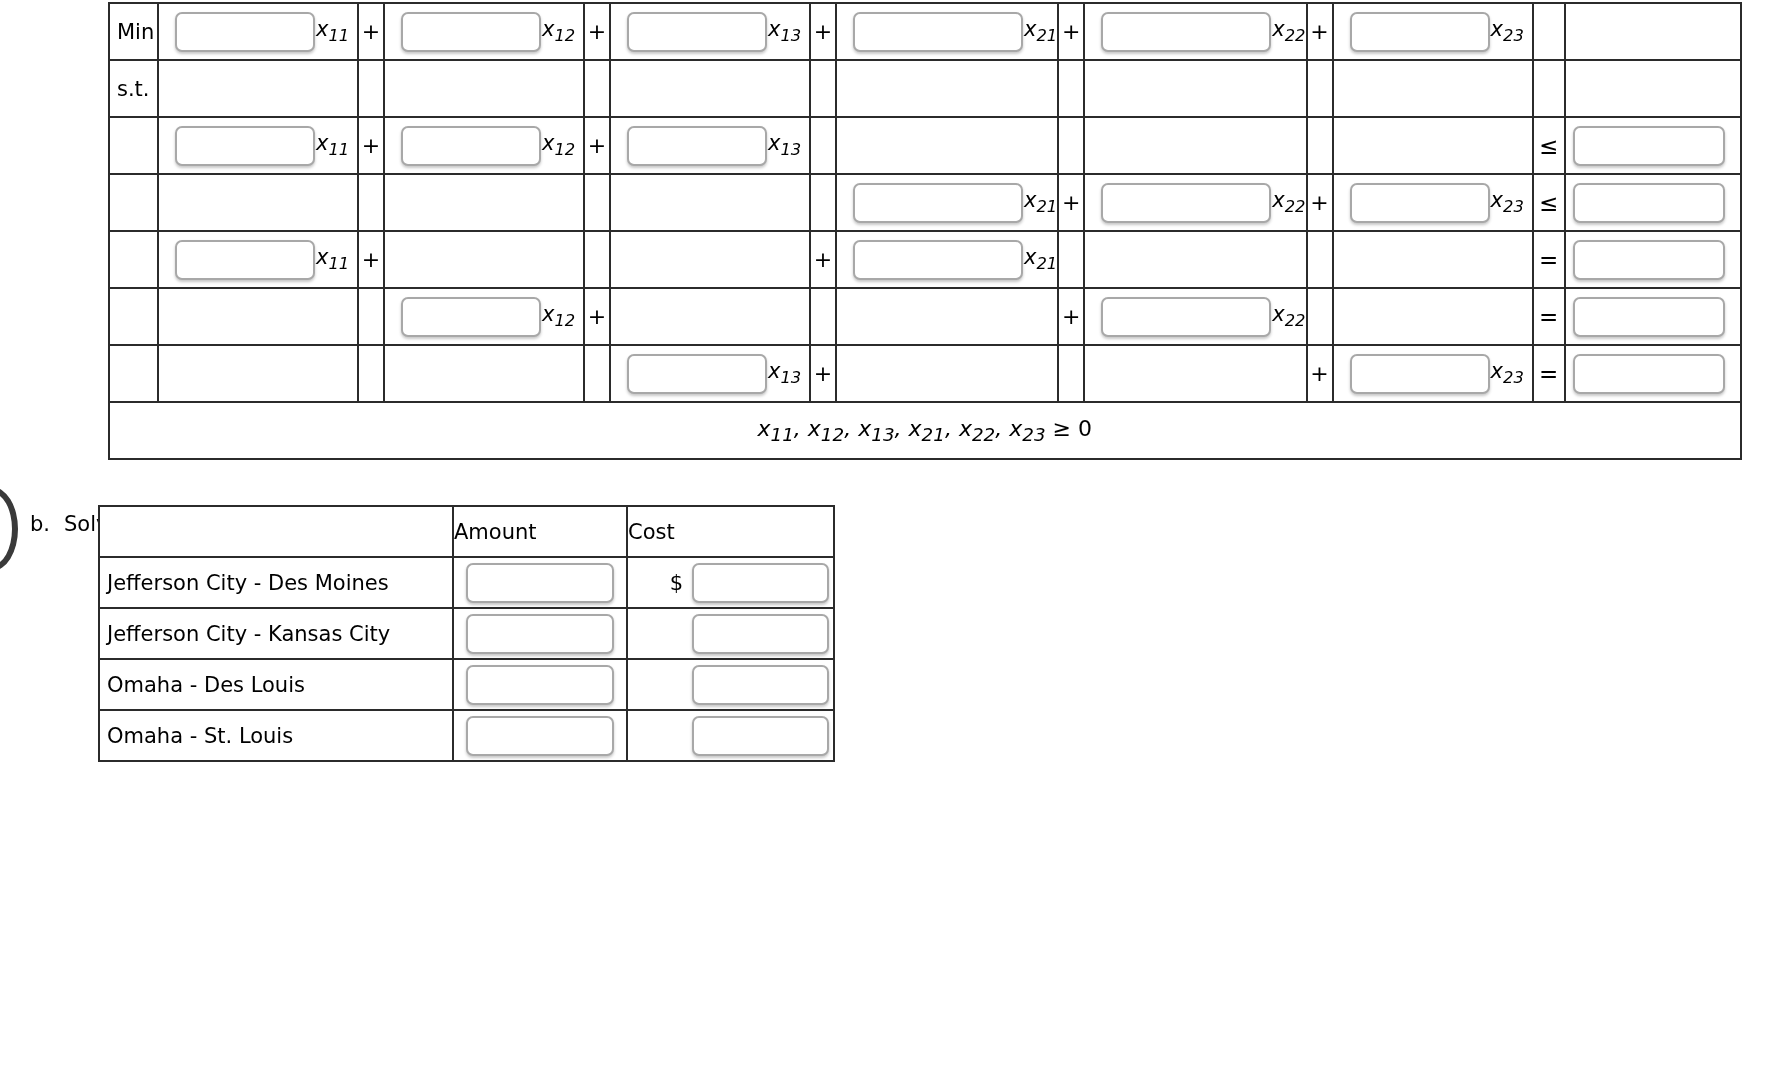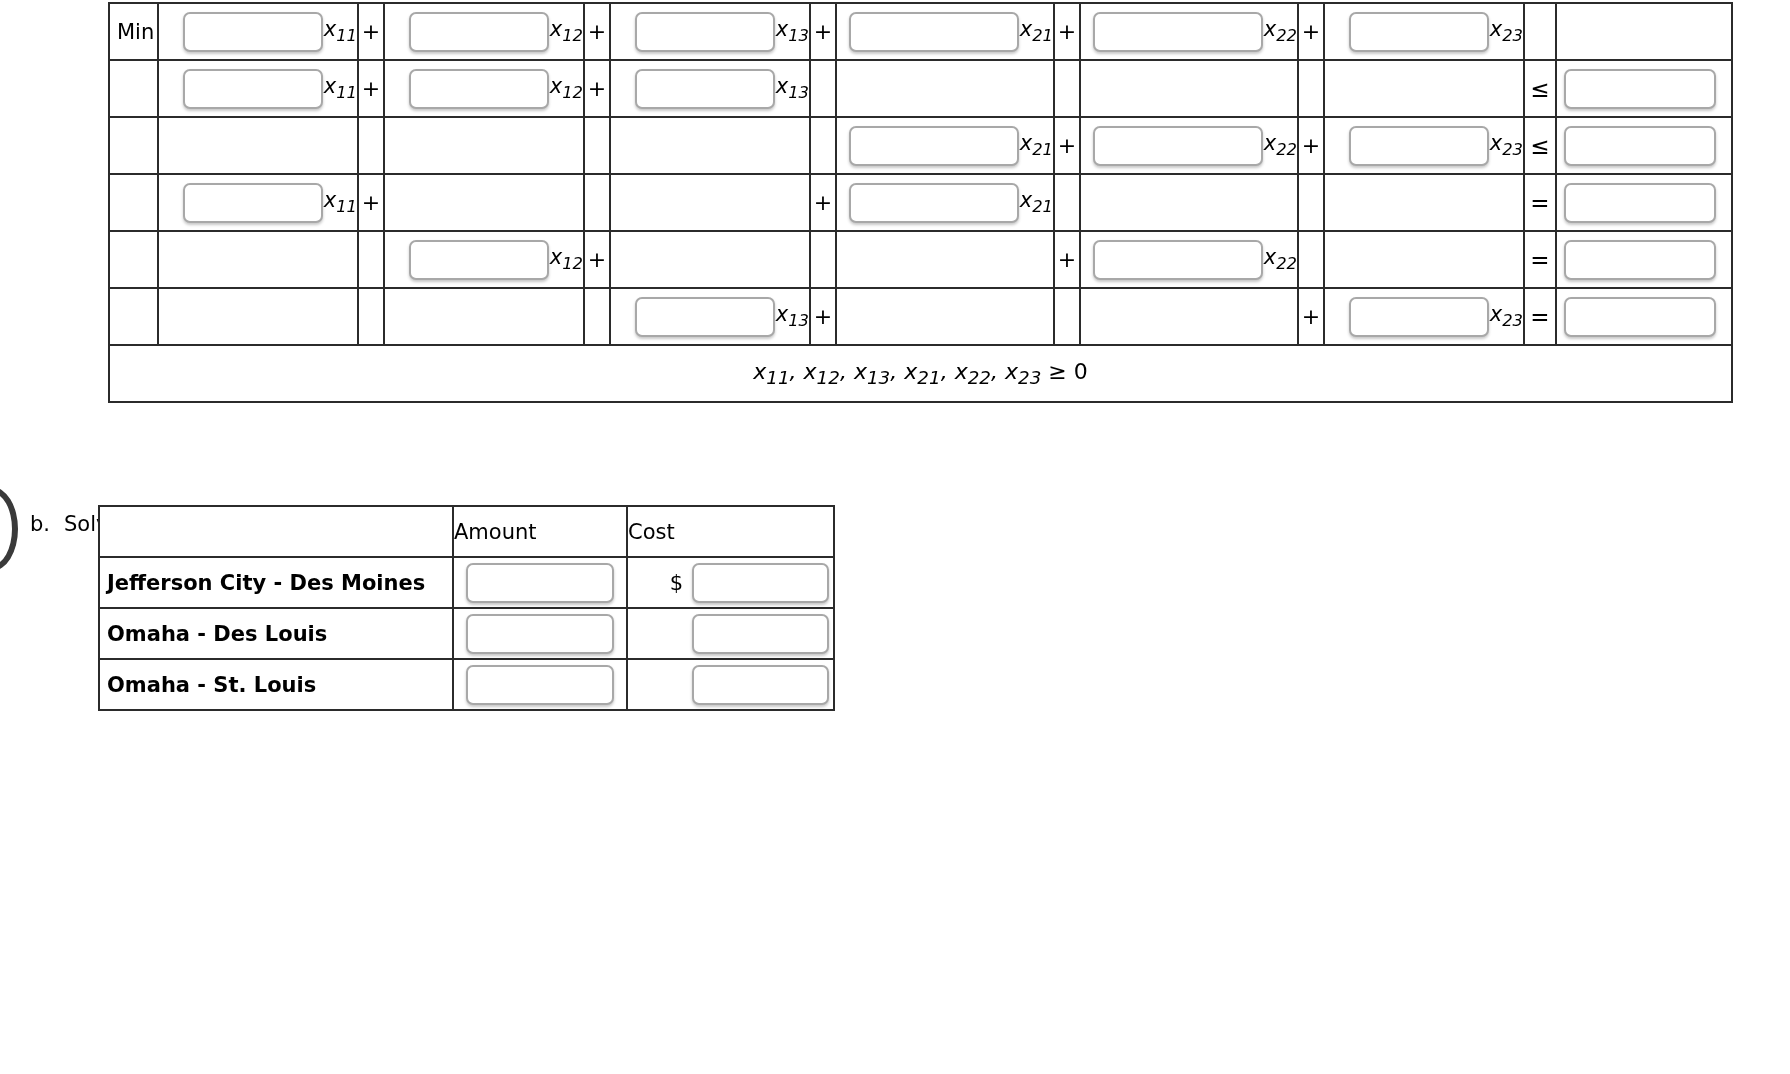--- a/index.html
+++ b/index.html
@@ -49,21 +49,21 @@
   
   .inp {
     display: inline-block;
     height: 40px;
     border: 2px solid #a8a8a8;
     border-radius: 7px;
     background: #ffffff;
     box-shadow: 0 2px 3px rgba(0,0,0,0.22);
     vertical-align: middle;
   }
-  .term-cell { display: flex; align-items: center; justify-content: flex-end; padding-left: 4px; }
+  .term-cell { display: flex; align-items: center; justify-content: flex-start; padding-left: 16px; }
   .term-cell .inp { width: 140px; }
   .term-cell.wide .inp { width: 170px; }
   .varlbl {
     font-style: italic;
     font-size: 21px;
     margin-left: 1px;
     white-space: nowrap;
     letter-spacing: 0px;
   }
   .varlbl sub { font-style: italic; font-size: 0.78em; }
@@ -97,21 +97,21 @@
   table.sol td {
     border: 2px solid #2b2b2b;
     padding: 0 0 0 7px;
     height: 51px;
     font-size: 21px;
     vertical-align: middle;
     background: #fff;
     white-space: nowrap;
     margin-top: 44px;
   }
-  .s-name   { width: 354px; font-weight: bold; }
+  .s-name   { width: 354px; }
   .s-amount { width: 174px; padding: 0 !important; }
   .s-cost   { width: 207px; padding: 0 !important; }
   .amt-cell { display:flex; align-items:center; justify-content:center; }
   .amt-cell .inp { width: 148px; height: 40px; }
   .cost-cell { display:flex; align-items:center; justify-content:flex-end; padding-right: 4px; }
   .cost-cell .dollar { font-size: 21px; margin-right: 9px; }
   .cost-cell .inp { width: 137px; height: 40px; }
   .hdr-cell { font-size: 21px; }
 </style>
 </head>
@@ -164,20 +164,36 @@
             <td class="c-term">
               <div class="term-cell">
                 <input class="inp" type="text" placeholder="" style="">
                 <span class="varlbl">x<sub>23</sub></span>
               </div>
             </td>
             <td class="c-rel"></td>
             <td class="c-rhs"></td>
           </tr>
           <tr>
+            <td class="c-label"><span>s.t.</span></td>
+            <td class="c-term"></td>
+            <td class="c-op"></td>
+            <td class="c-term"></td>
+            <td class="c-op"></td>
+            <td class="c-term"></td>
+            <td class="c-op"></td>
+            <td class="c-term-w"></td>
+            <td class="c-op"></td>
+            <td class="c-term-w"></td>
+            <td class="c-op"></td>
+            <td class="c-term"></td>
+            <td class="c-rel"></td>
+            <td class="c-rhs"></td>
+          </tr>
+          <tr>
             <td class="c-label"></td>
             <td class="c-term">
               <div class="term-cell">
                 <input class="inp" type="text" placeholder="" style="">
                 <span class="varlbl">x<sub>11</sub></span>
               </div>
             </td>
             <td class="c-op"><span>+</span></td>
             <td class="c-term">
               <div class="term-cell">
@@ -357,20 +373,33 @@
               </div>
             </td>
             <td class="s-cost">
               <div class="cost-cell">
                 <span class="dollar">$</span>
                 <input class="inp" type="text" style="">
               </div>
             </td>
           </tr>
           <tr>
+            <td class="s-name"><span>Jefferson City - Kansas City</span></td>
+            <td class="s-amount">
+              <div class="amt-cell">
+                <input class="inp" type="text" style="">
+              </div>
+            </td>
+            <td class="s-cost">
+              <div class="cost-cell">
+                <input class="inp" type="text" style="">
+              </div>
+            </td>
+          </tr>
+          <tr>
             <td class="s-name"><span>Omaha - Des Louis</span></td>
             <td class="s-amount">
               <div class="amt-cell">
                 <input class="inp" type="text" style="">
               </div>
             </td>
             <td class="s-cost">
               <div class="cost-cell">
                 <input class="inp" type="text" style="">
               </div>

